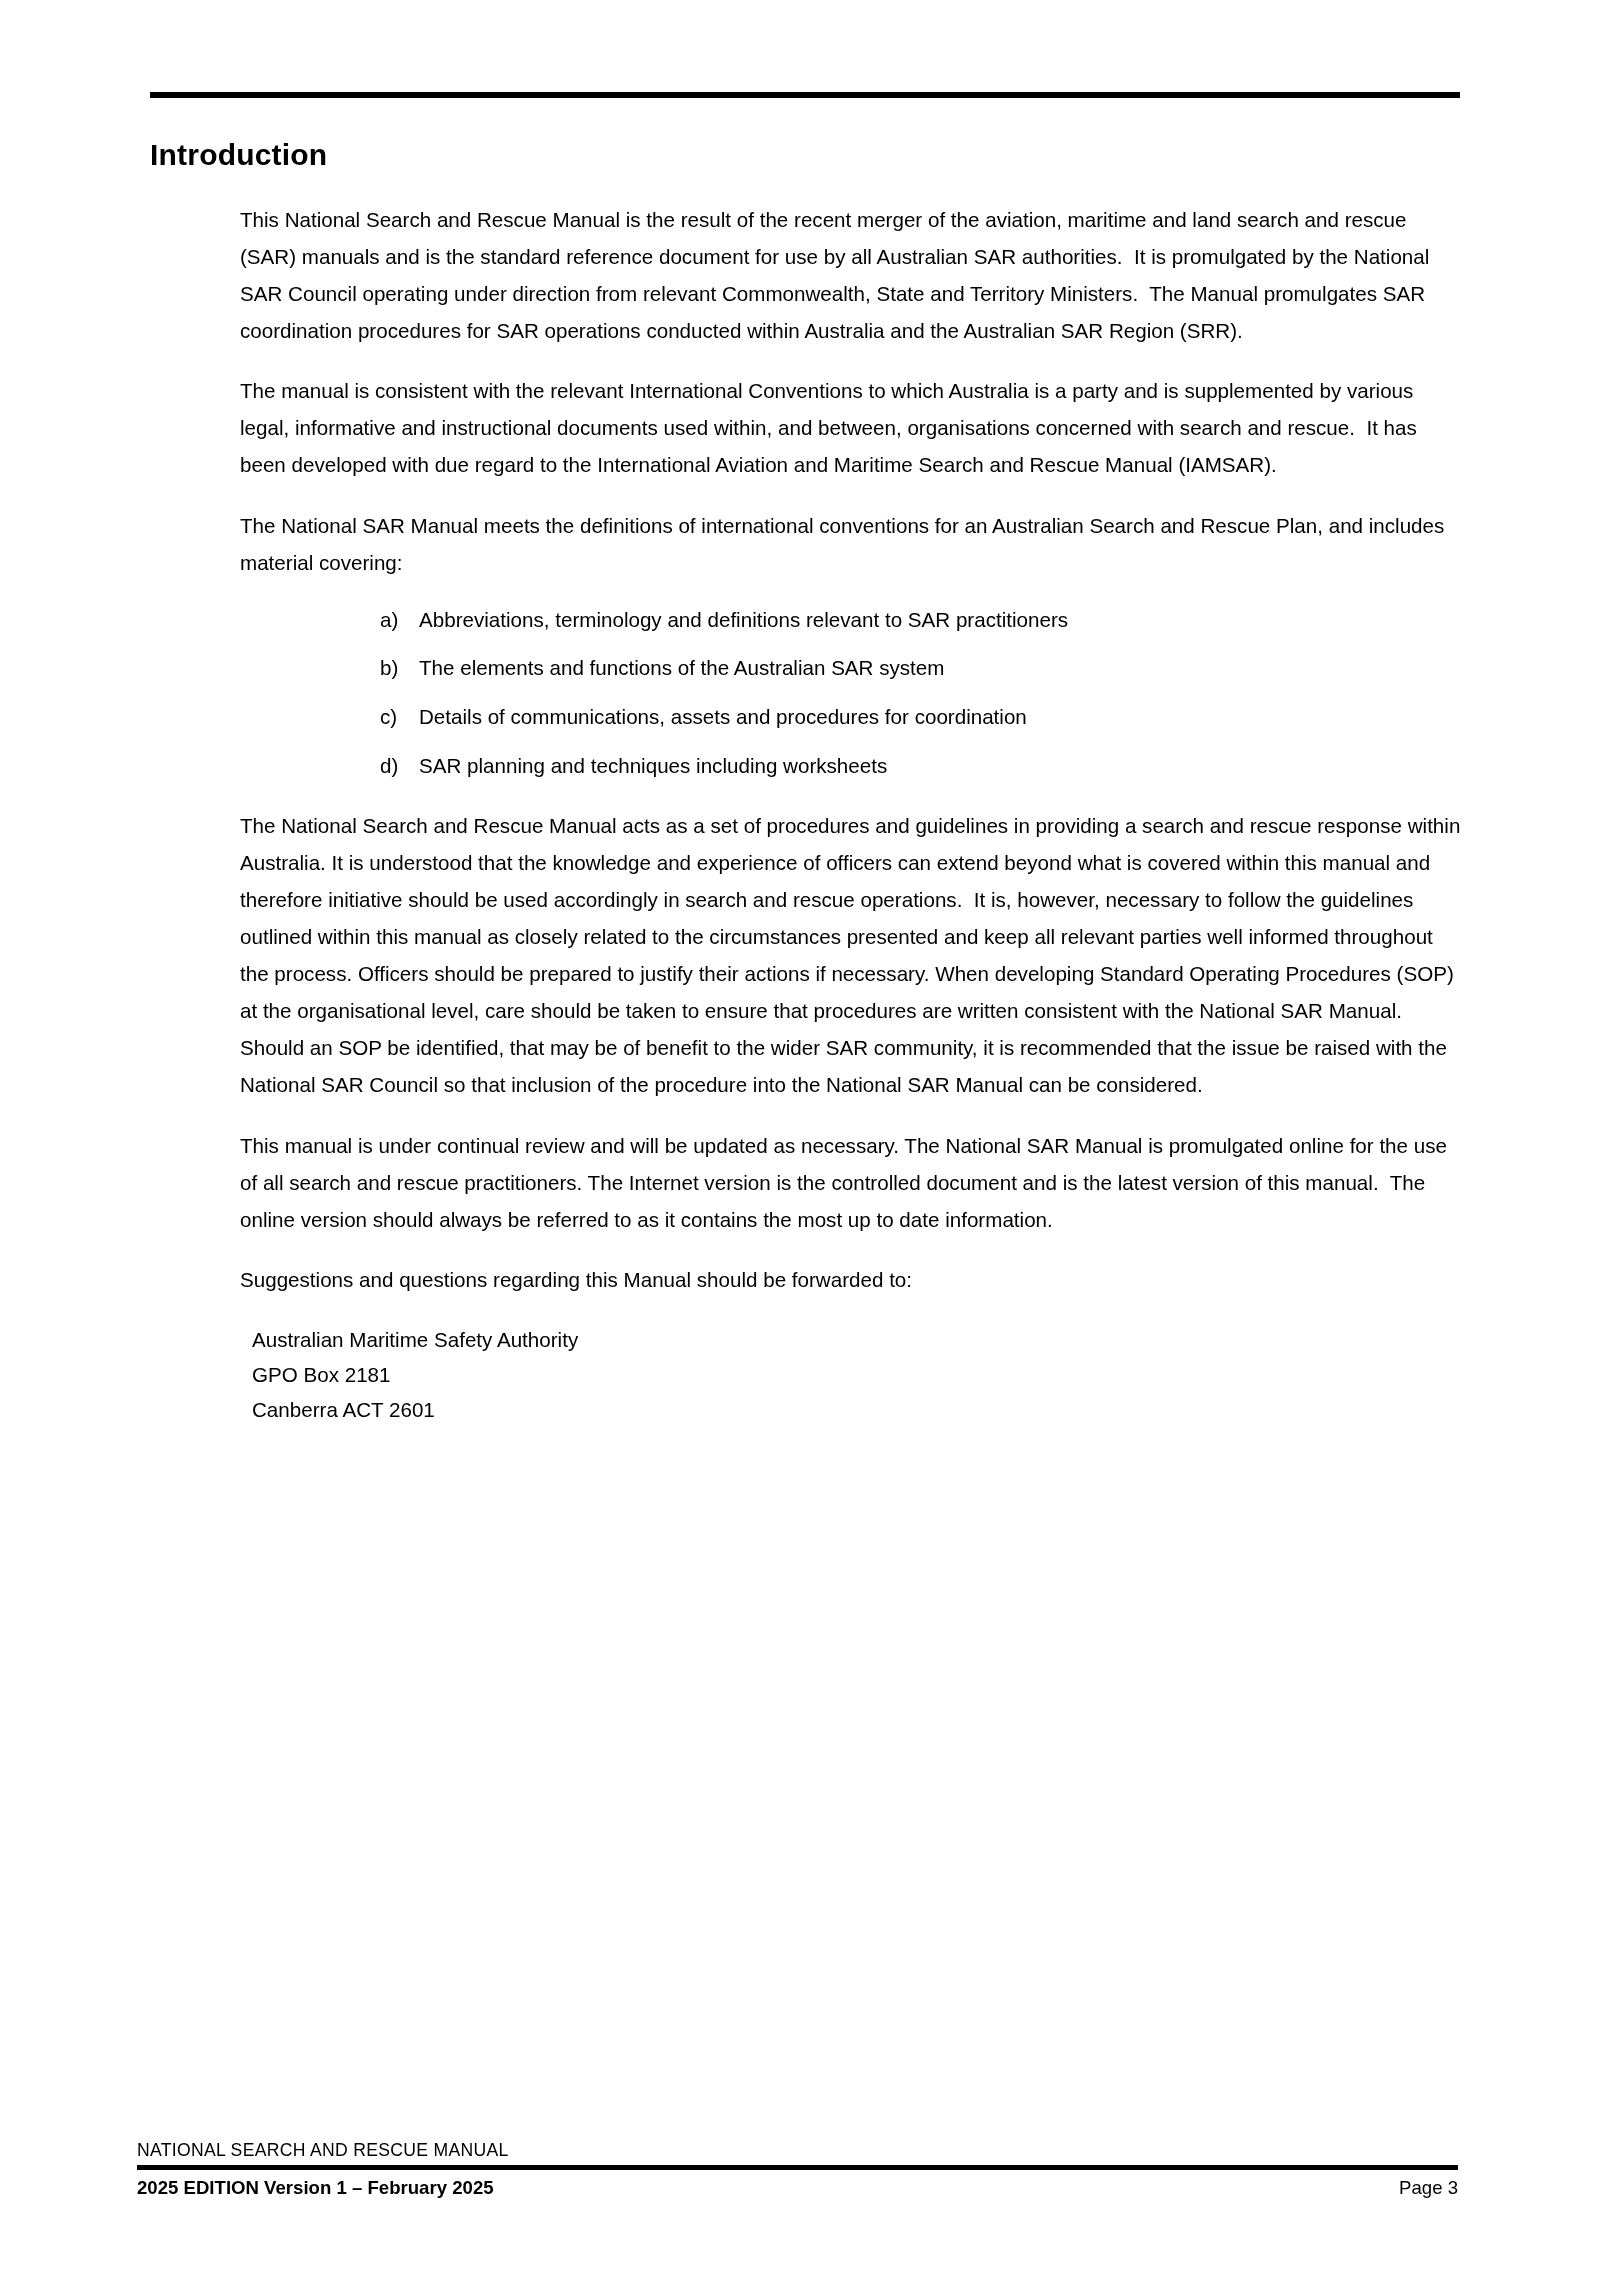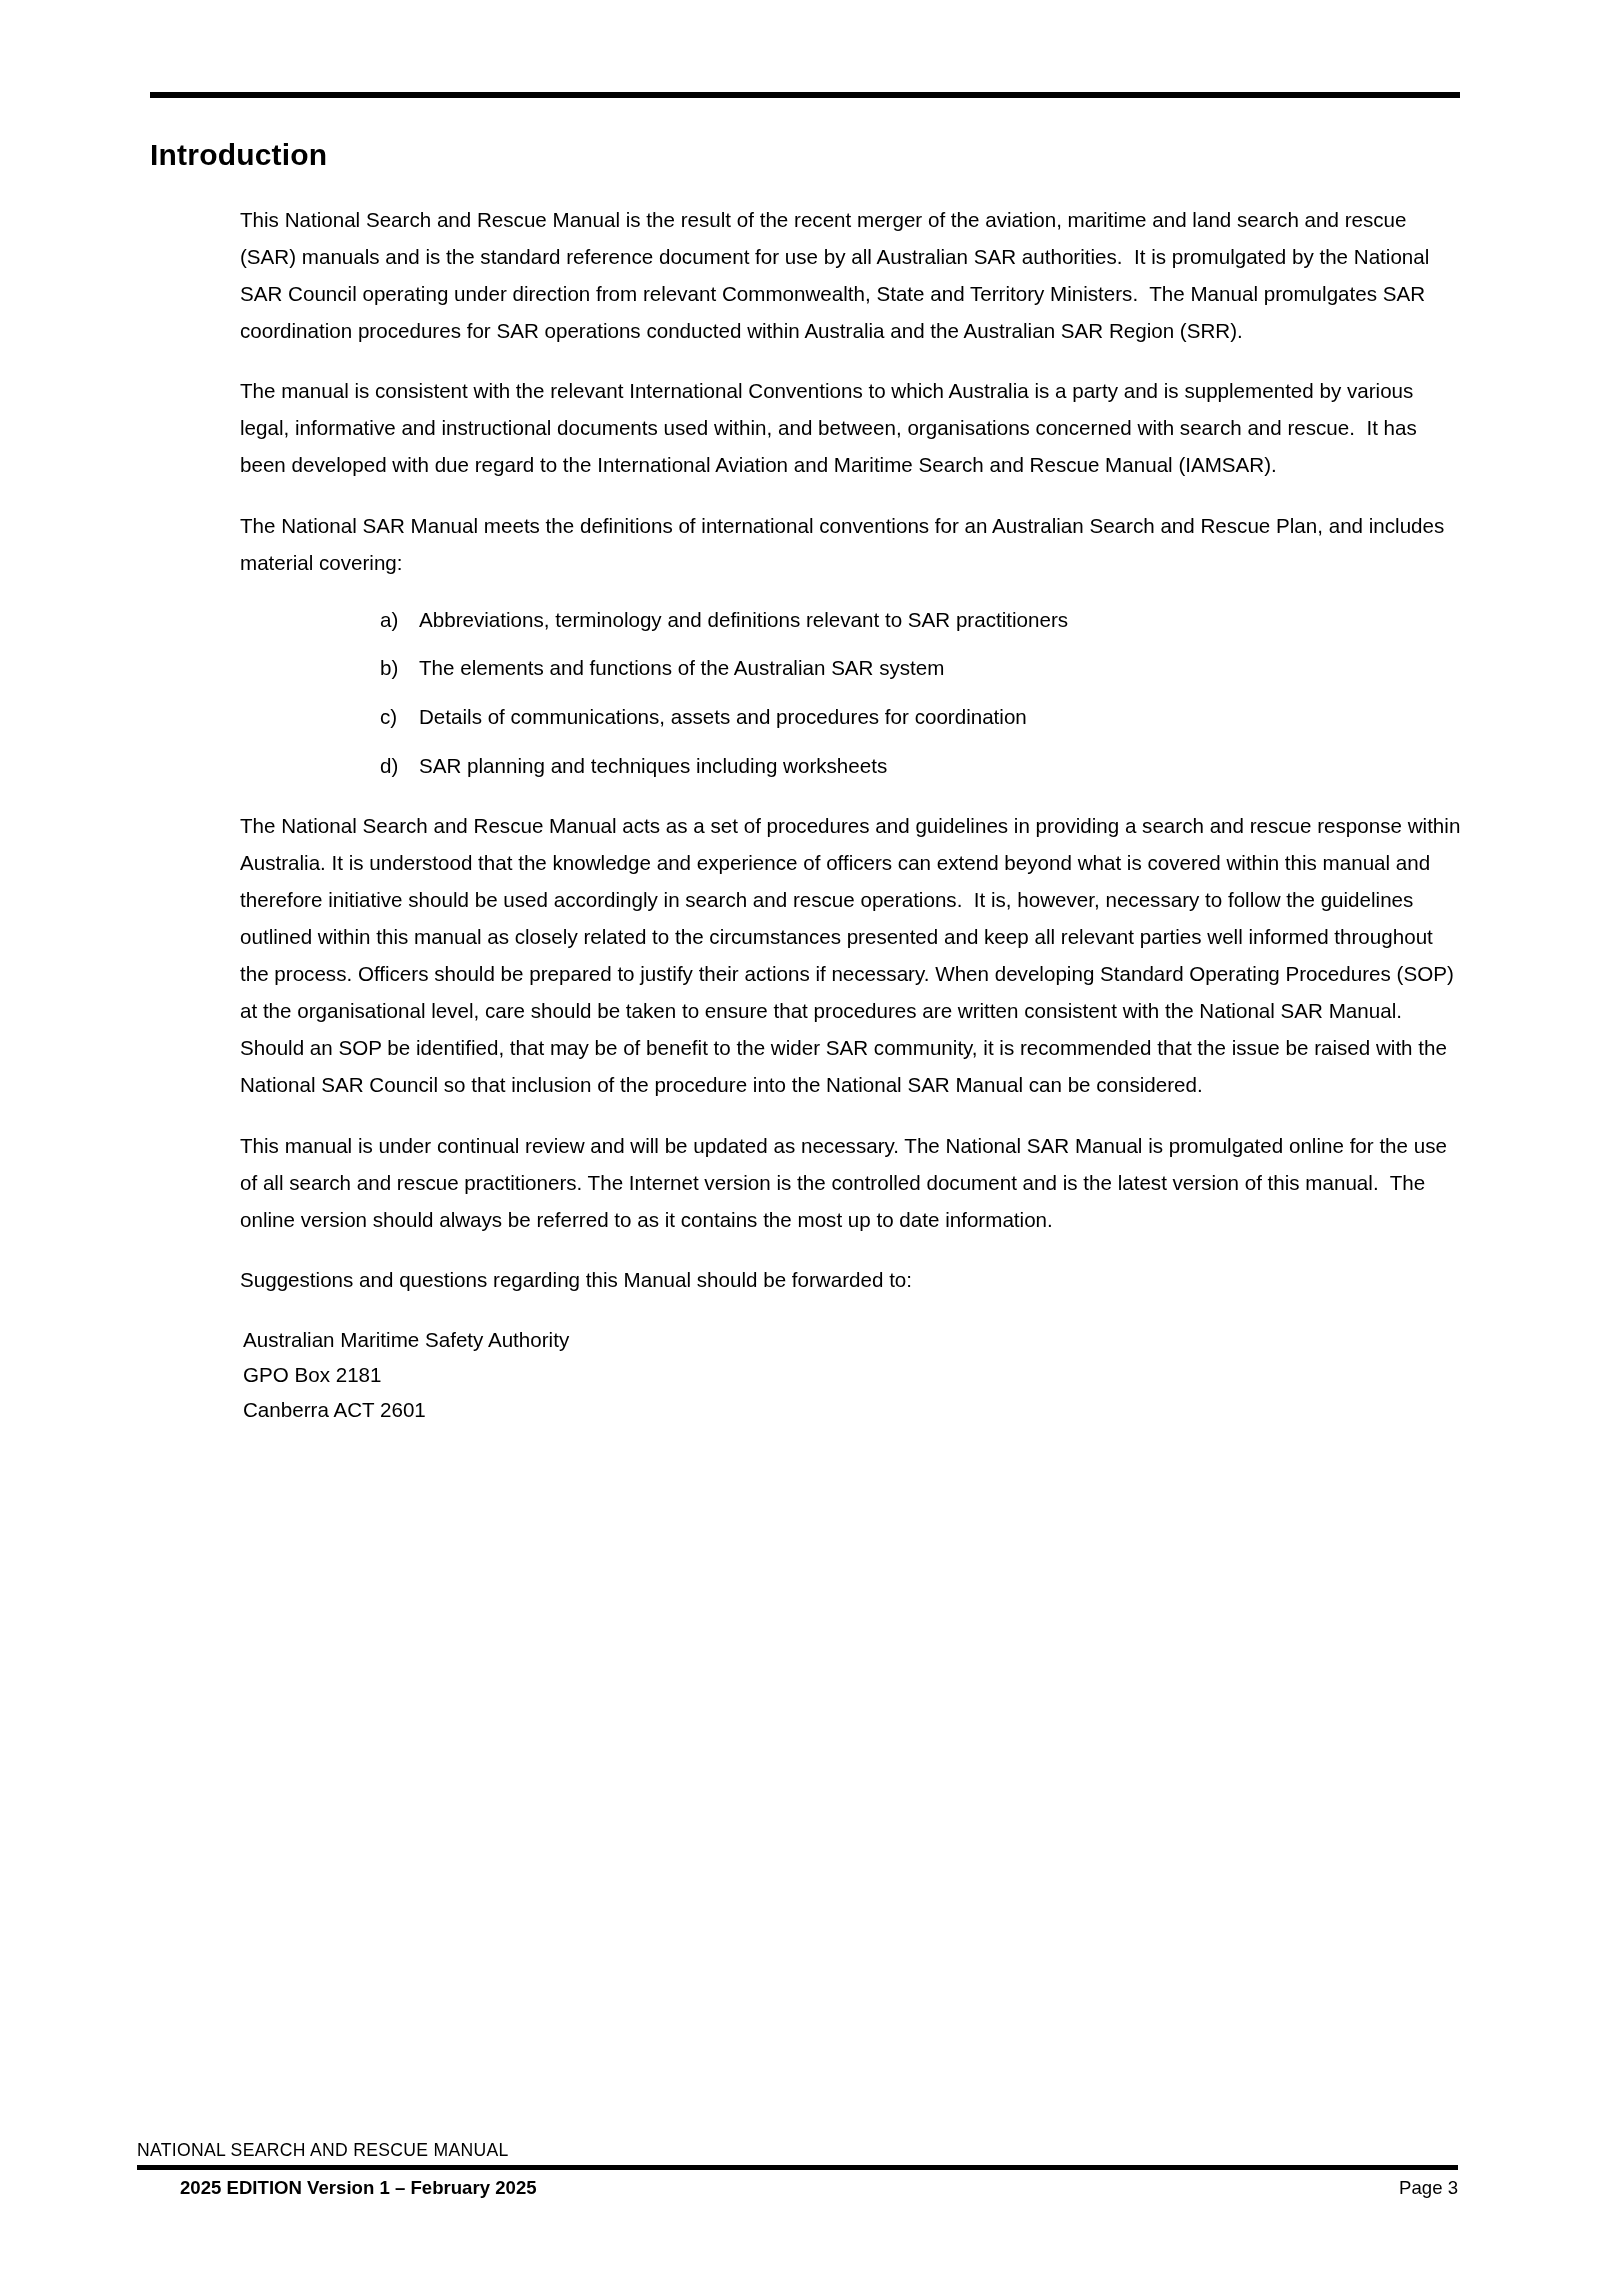--- a/index.html
+++ b/index.html
@@ -47,21 +47,21 @@
     position: relative;
     padding-left: 179px;
     margin-bottom: 11.8px;
     line-height: 37px;
   }
   ol.alpha-list .marker {
     position: absolute;
     left: 140px;
     top: 0;
   }
-  .address-block { margin: 3px; }
+  .address-block { margin: 12px; }
   .address-block div { line-height: 35px; }
   footer.page-footer {
     position: absolute;
     left: 137px;
     right: 163px;
     top: 2141px;
   }
   .footer-title {
     font-size: 17.6px;
     line-height: 19.6px;
@@ -71,21 +71,20 @@
   .footer-rule {
     height: 4.9px;
     background: #000000;
   }
   .footer-row {
     display: flex;
     justify-content: space-between;
     margin-top: 6.9px;
     font-size: 18.6px;
     line-height: 21.6px;
-    margin-left: 43px;
   }
   .footer-edition { font-weight: bold; }
 </style>
 </head>
 <body>
 
 <div class="page">
   <div class="content">
     <div class="top-rule"></div>
 

